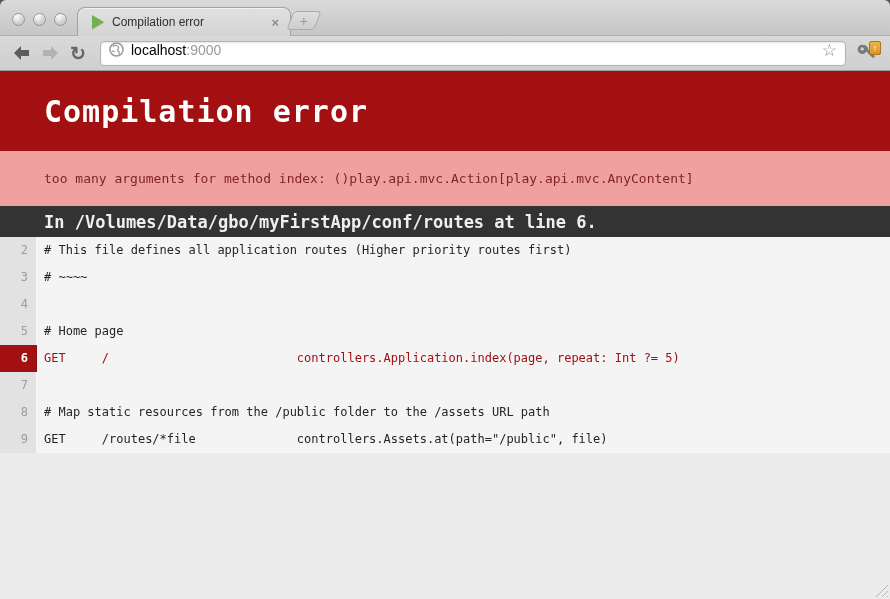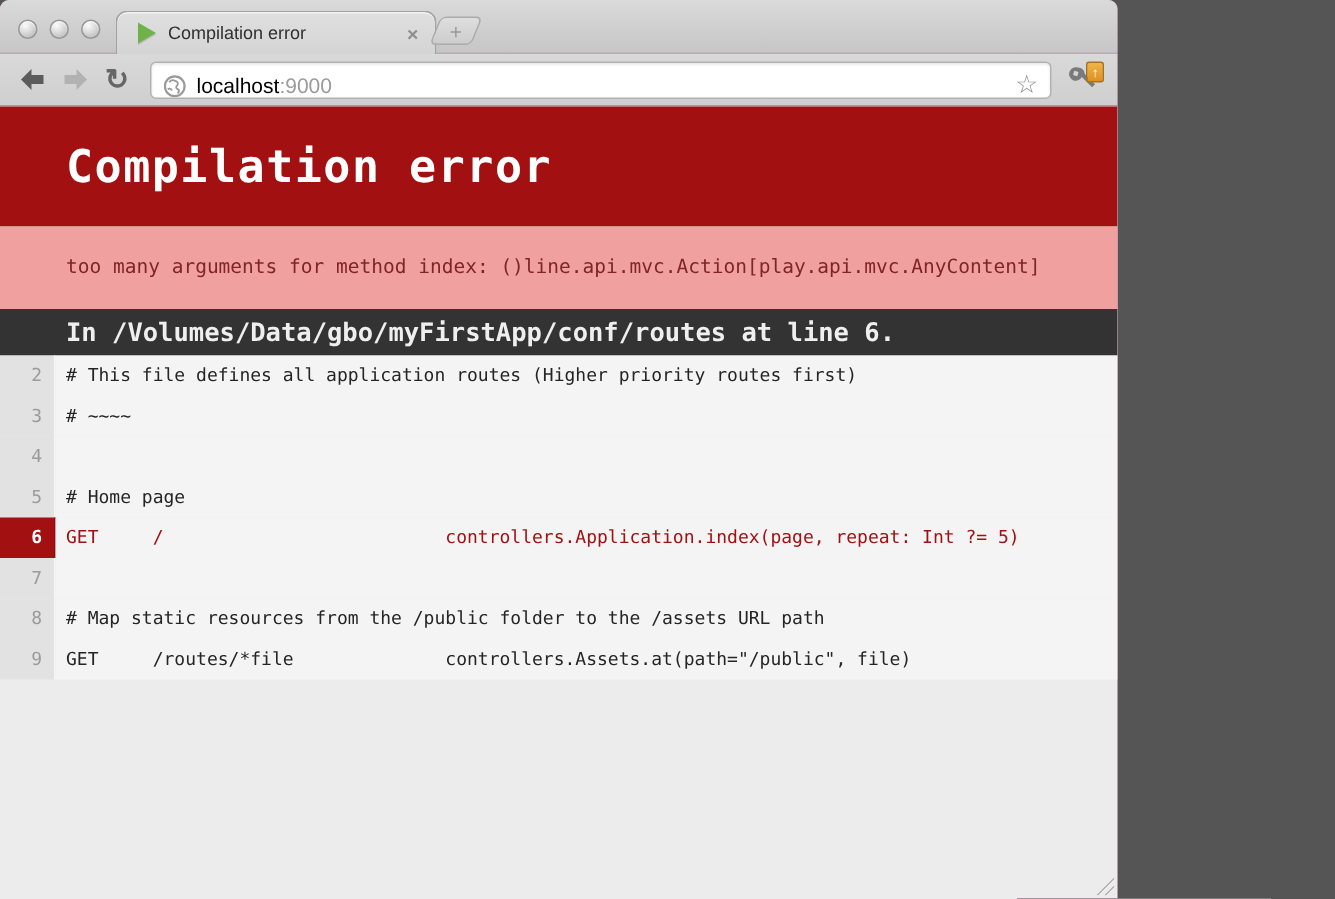--- a/index.html
+++ b/index.html
@@ -1,21 +1,21 @@
 <!DOCTYPE html>
 <html><head>
 <meta charset="utf-8">
 <style>
   * { margin: 0; padding: 0; box-sizing: border-box; }
   html, body { width: 890px; height: 599px; background: #555; }
   body { font-family: "Liberation Sans", sans-serif; }
 
   .window {
-    width: 745px; height: 599px;
-    background: #f9a8d4;
+    width: 890px; height: 599px;
+    background: #15803d;
     overflow: hidden;
     position: relative;
     border-radius: 6px 6px 0 0;
   }
 
   
   .tabstrip {
     height: 36px;
     background: linear-gradient(#dadada, #c6c6c6);
     border-bottom: 1px solid #b0b0b0;
@@ -66,21 +66,21 @@
     padding: 0 8px;
   }
   .navbtn { width: 28px; height: 27px; display: flex; align-items: center; justify-content: center; }
   .navbtn svg { display: block; }
   .reload-glyph { font-size: 19px; color: #666; font-weight: bold; line-height: 1; }
 
   .omnibox {
     flex: 1; height: 25px; margin: 0 6px 0 8px;
     background: #fff;
     border: 1px solid #b2b2b2; border-radius: 4px;
-    display: flex; align-items: flex-end;
+    display: flex; align-items: flex-start;
     padding: 0 6px 0 8px;
     box-shadow: inset 0 1px 2px rgba(0,0,0,.10);
   }
   .url { flex: 1; font-size: 14px; color: #000; margin-left: 7px; white-space: nowrap; }
   .url .port { color: #9a9a9a; }
   .star { color: #8f8f8f; font-size: 17px; line-height: 1; padding: 0 2px; }
 
   .wrench-btn { position: relative; width: 30px; height: 27px;
     display: flex; align-items: center; justify-content: center; }
   .badge {
@@ -200,21 +200,21 @@
       <div class="badge">
         <span>↑</span>
       </div>
     </div>
   </div>
 
   <div class="page">
     <div class="hdr">
       <h1>Compilation error</h1>
     </div>
-    <div class="detail">too many arguments for method index: ()line.api.mvc.Action[play.api.mvc.AnyContent]</div>
+    <div class="detail">too many arguments for method index: ()play.api.mvc.Action[play.api.mvc.AnyContent]</div>
     <div class="loc">In /Volumes/Data/gbo/myFirstApp/conf/routes at line 6.</div>
     <div>
         <div class="code-row">
           <span class="gut">2</span>
           <span class="src"># This file defines all application routes (Higher priority routes first)</span>
         </div>
         <div class="code-row">
           <span class="gut">3</span>
           <span class="src"># ~~~~</span>
         </div>

